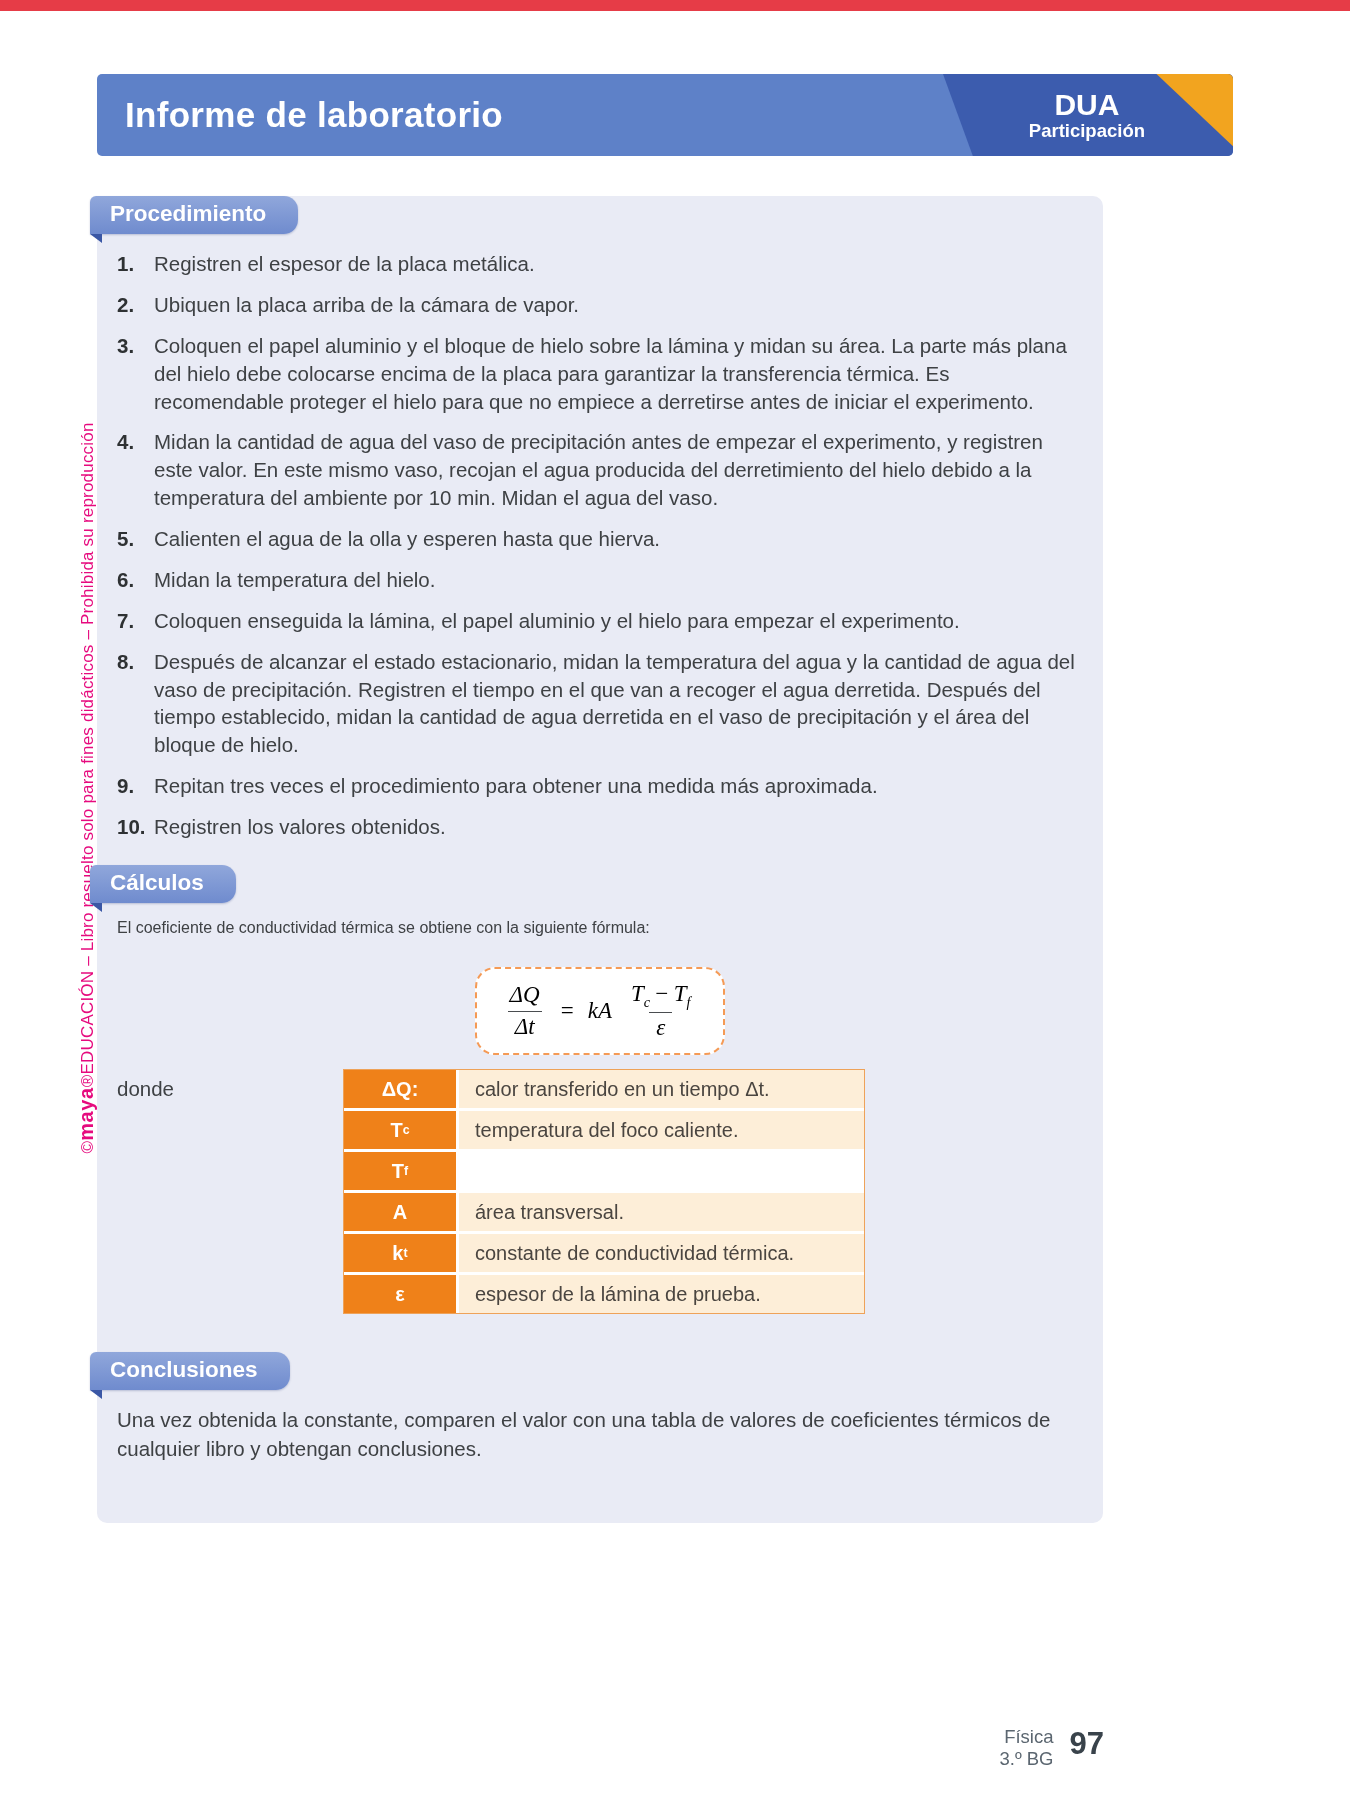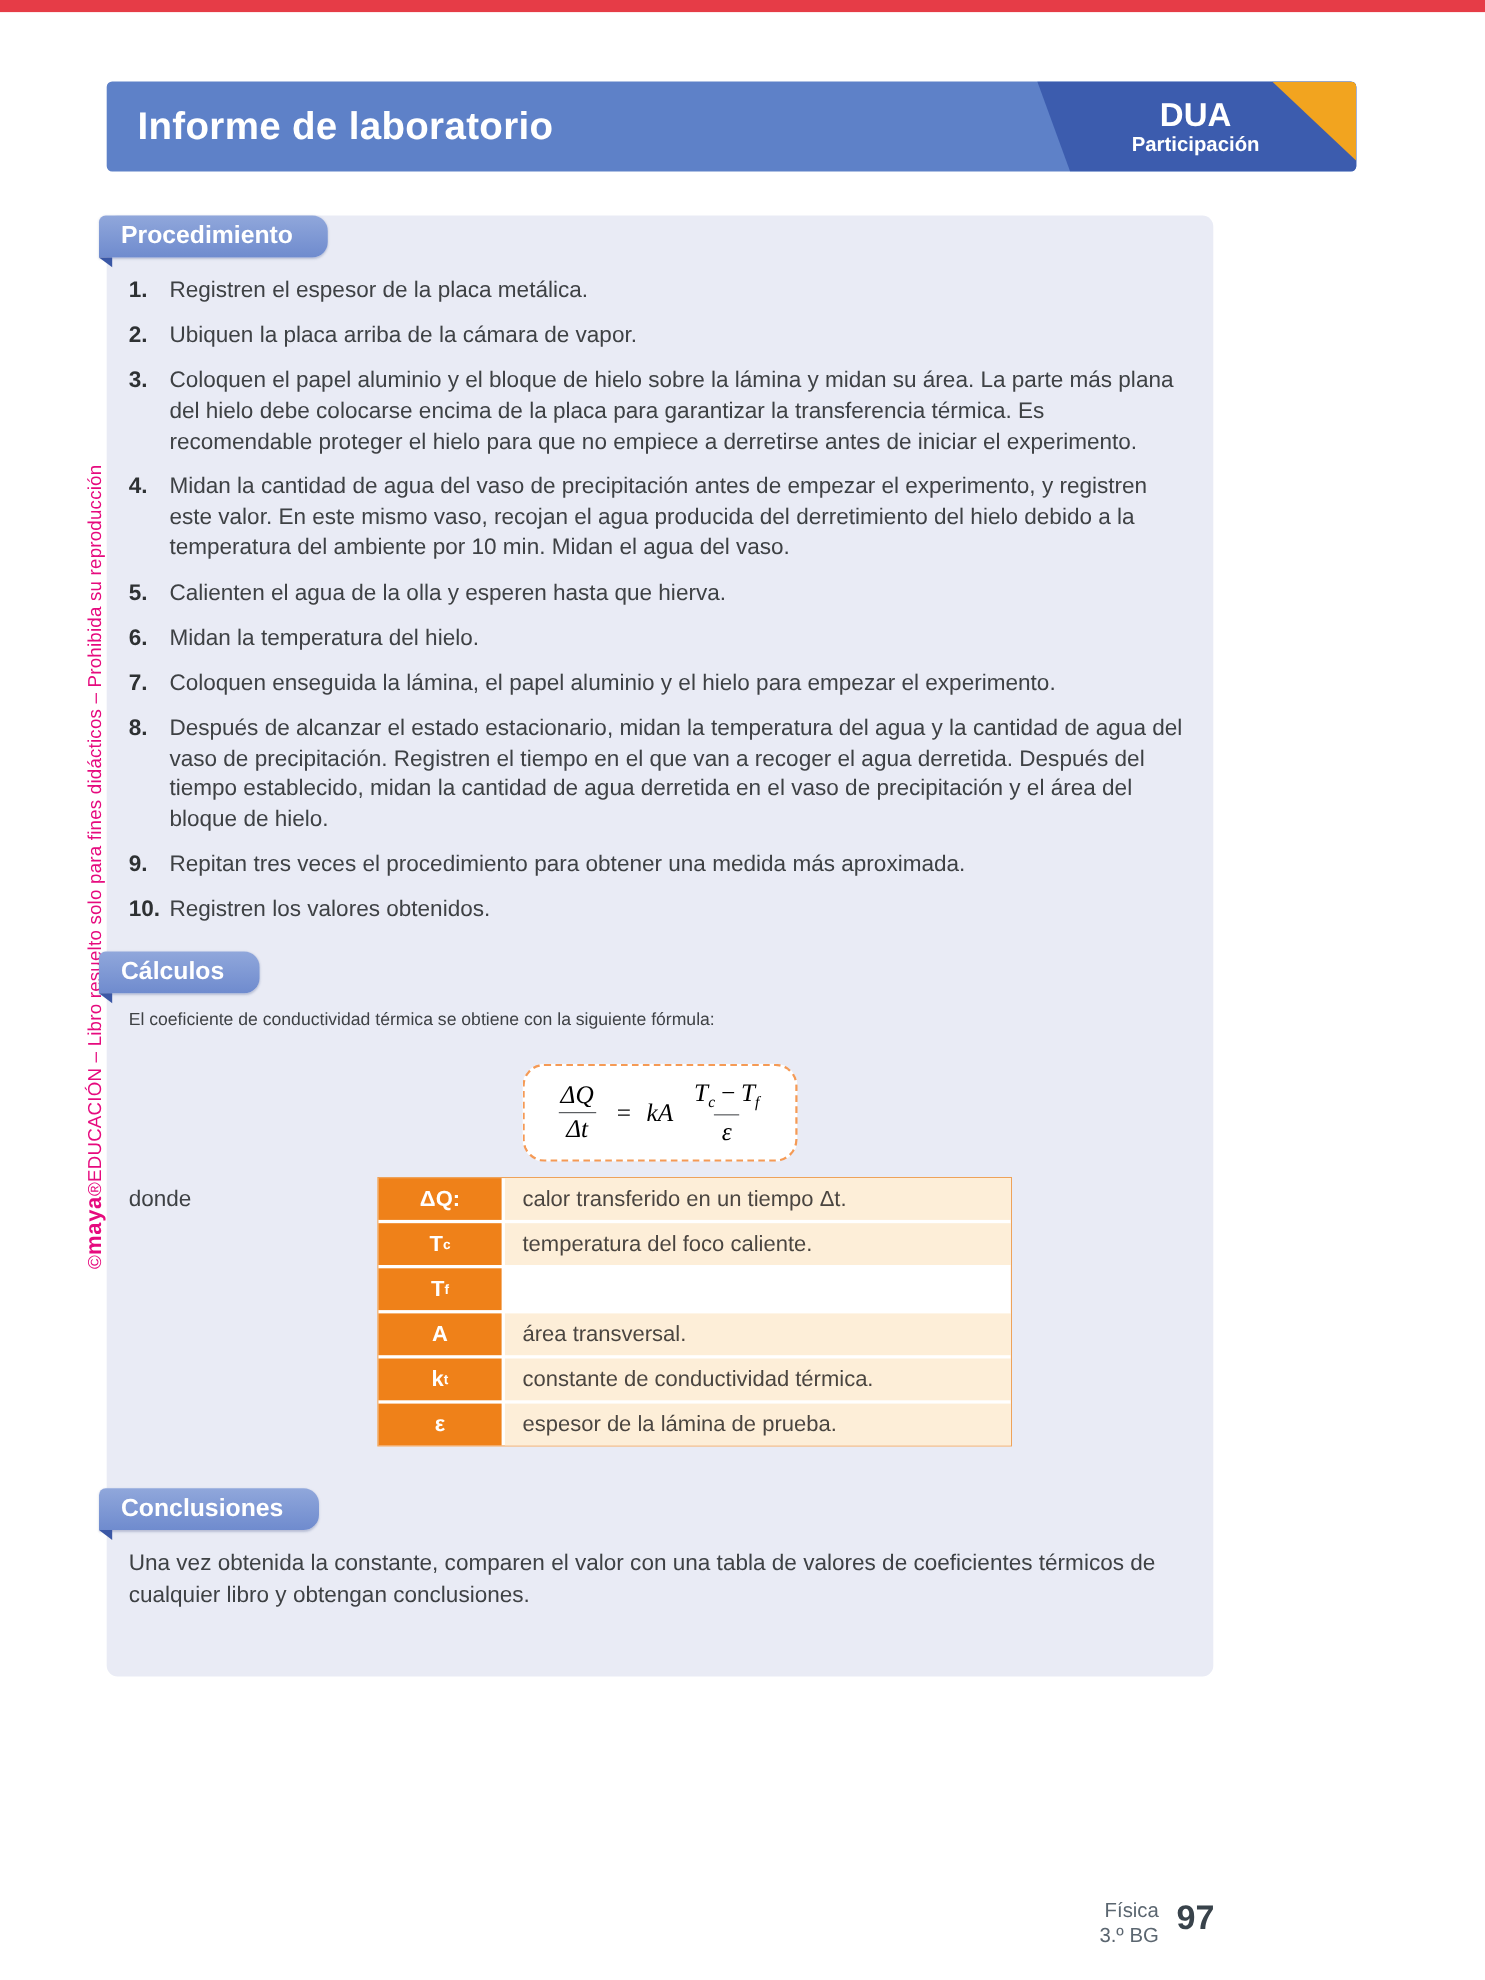--- a/index.html
+++ b/index.html
@@ -87,21 +87,21 @@
   .frac .top    { padding:0 7px 2px 7px; }
   .frac .bottom { border-top:1.6px solid #4a4d50; padding:2px 7px 0 7px; }
   .formula-wrap sub { font-size:0.62em; font-style:italic; }
   .formula-wrap .eq { font-style:normal; margin:0 2px; }
   .formula-wrap .minus { margin:0 4px; }
 
   
   .where-row { display:flex; margin-top:12px; align-items:flex-start; }
   .where-label { width:226px; font-size:20.5px; padding-top:8px; color:#3e4144; }
   .def-table {
-    width:577px; display:flex; flex-direction:column; gap:3px;
+    width:522px; display:flex; flex-direction:column; gap:3px;
     border:1px solid #eea259; background:#ffffff; box-sizing:border-box;
   }
   .def-row { display:flex; gap:3px; }
   .sym-cell {
     flex:0 0 112px; background:#ef8119; color:#ffffff; font-weight:700; font-size:20px;
     display:flex; align-items:center; justify-content:center; min-height:38px;
   }
   .sym-cell sub { font-size:0.62em; }
   .desc-cell {
     flex:1; background:#fdeed8; display:flex; align-items:center;

